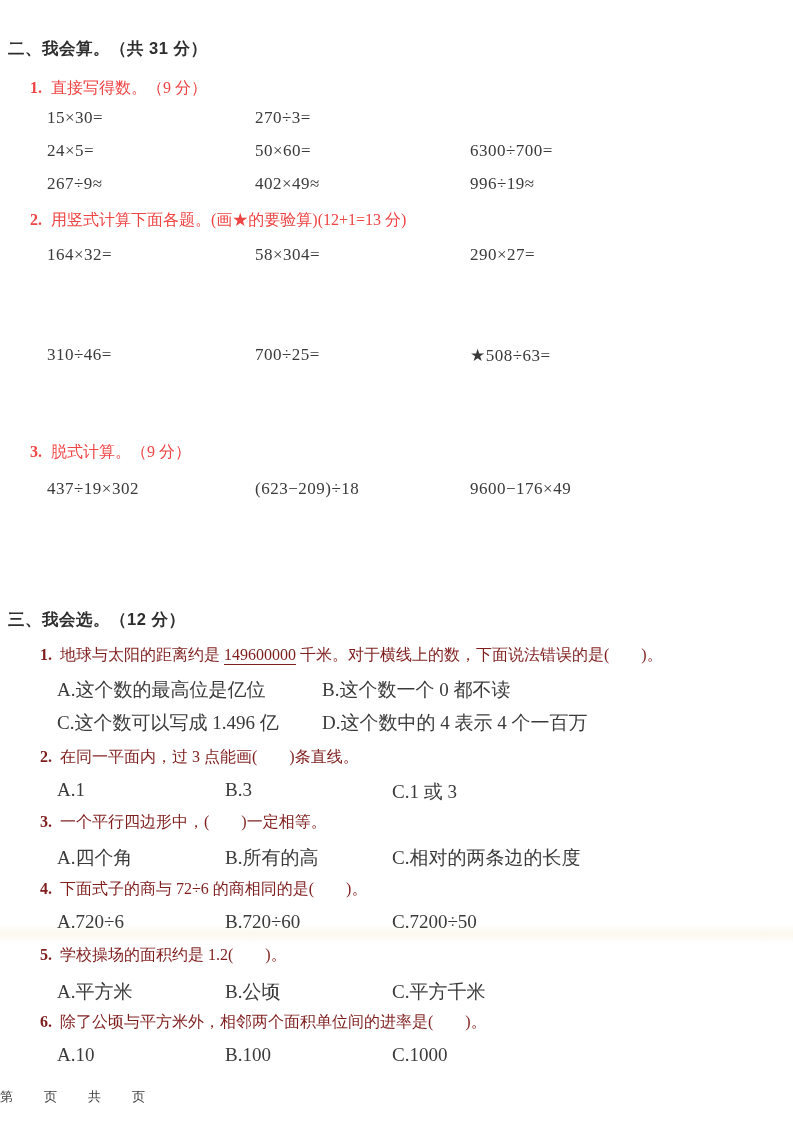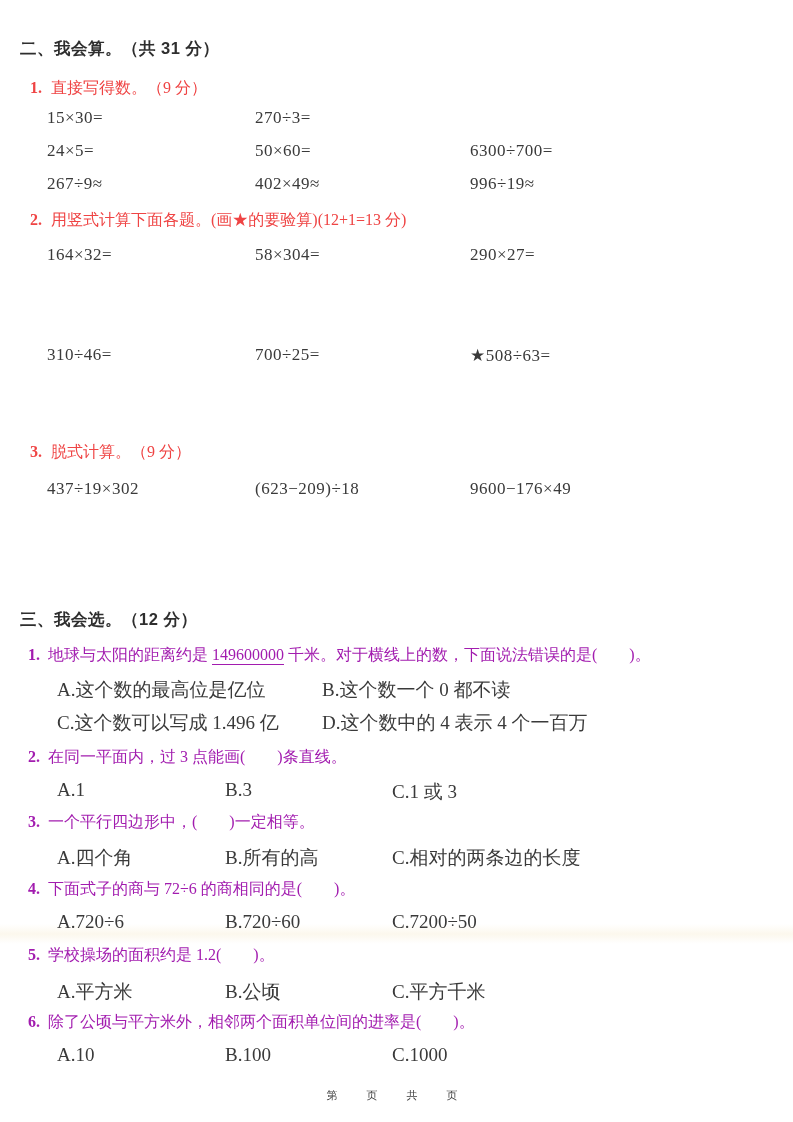--- a/index.html
+++ b/index.html
@@ -12,45 +12,44 @@
   .tint-band {
     position:absolute; left:0; top:924px; width:793px; height:20px;
     background:linear-gradient(180deg, rgba(250,243,225,0) 0%, rgba(250,243,225,0.6) 50%, rgba(250,243,225,0) 100%);
     pointer-events:none;
   }
   .sec-title {
     position:absolute; left:8px;
     font-family:"Liberation Sans","DejaVu Sans",sans-serif;
     font-weight:bold; font-size:16.5px; color:#2e2e2e; letter-spacing:0.5px;
     white-space:nowrap;
-    margin-left:12px;
   }
   .sub-title {
     position:absolute; left:30px; font-size:16px; white-space:nowrap; color:#ef4444;
   }
   .sub-title .num { font-weight:bold; margin-right:9px; }
   .calc-row {
     position:absolute; left:47px; width:716px;
     display:grid; grid-template-columns:208px 215px 1fr;
     font-size:17px; letter-spacing:0.5px; white-space:nowrap;
   }
   .opt-row {
     position:absolute; left:57px; width:716px;
     display:grid; grid-template-columns:168px 167px 1fr;
     font-size:19px; white-space:nowrap;
   }
   .opt-row.two-col { grid-template-columns:265px 1fr; }
   .stem {
-    position:absolute; left:28px; width:750px; font-size:16px; white-space:nowrap; color:#a21caf;
+    position:absolute; left:40px; width:750px; font-size:16px; white-space:nowrap; color:#7f1d1d;
   }
   .stem .num { font-weight:bold; margin-right:8px; }
   .u { text-decoration:underline; text-underline-offset:4px; }
   .footer {
-    position:absolute; left:0; top:1088px; width:793px; text-align:center;
-    font-size:11px; letter-spacing:9px; color:#3f3f3f;
+    position:absolute; left:0; top:1088px; width:793px; 
+    font-size:13px; letter-spacing:9px; color:#3f3f3f;
   }
 </style>
 </head>
 <body>
 
 <div class="page">
   <div class="tint-band"></div>
 
   <div class="sec-title" style="top:38px">二、我会算。（共 31 分）</div>
 

